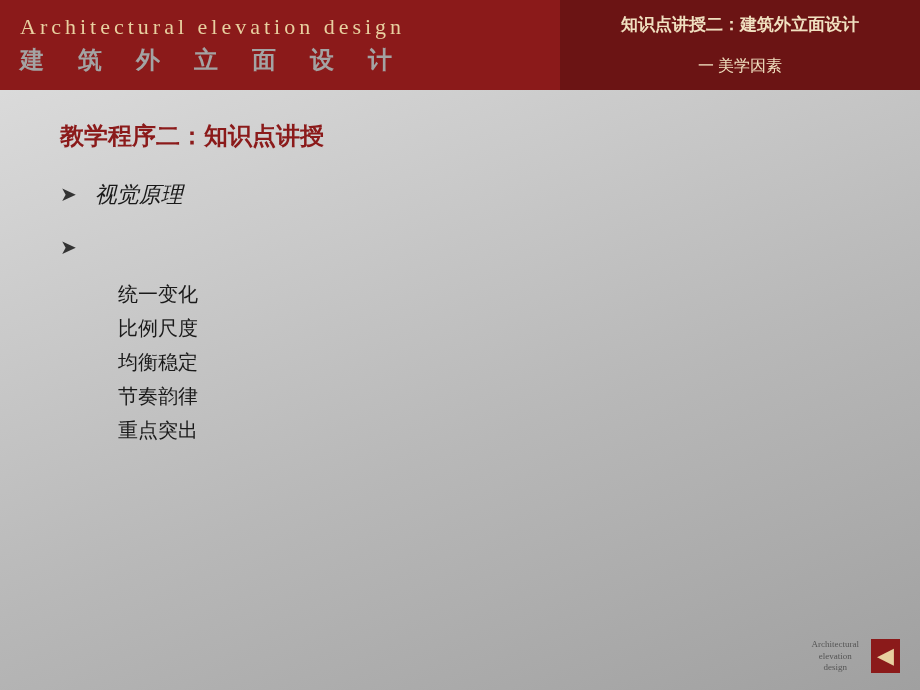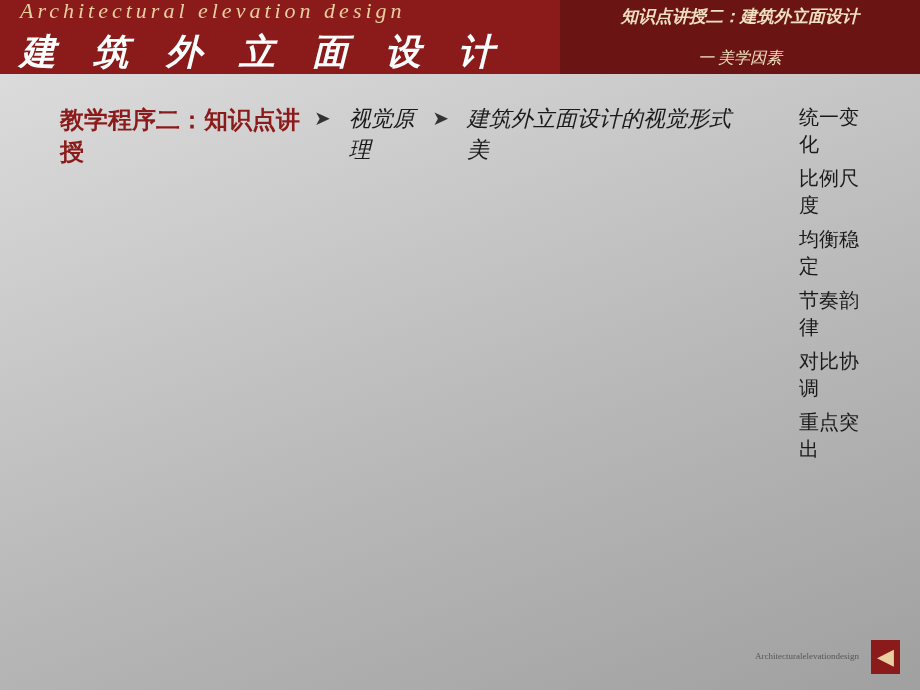--- a/index.html
+++ b/index.html
@@ -16,45 +16,44 @@
       height: 690px;
       background: linear-gradient(160deg, #e0e0e0 0%, #b8b8b8 60%, #a0a0a0 100%);
       position: relative;
       display: flex;
       flex-direction: column;
     }
 
     
     .header {
       display: flex;
-      height: 74px;
+      height: 90px;
       flex-shrink: 0;
-      font-style: italic;
     }
 
     .header-left {
       background: #8b1a1a;
       width: 560px;
       display: flex;
       flex-direction: column;
       justify-content: center;
       padding: 8px 20px;
     }
 
     .header-left-top {
       color: #e8d0a0;
       font-size: 22px;
       font-family: 'Times New Roman', serif;
       letter-spacing: 4px;
       margin-bottom: 4px;
     }
 
     .header-left-bottom {
-      color: #ffffff;
-      font-size: 36px;
+      color: #a3a3a3;
+      font-size: 24px;
       letter-spacing: 14px;
       font-weight: bold;
     }
 
     .header-right {
       background: #6b1414;
       flex: 1;
       display: flex;
       flex-direction: column;
       justify-content: center;
@@ -75,21 +74,21 @@
       font-size: 16px;
       text-align: center;
       margin-top: 20px;
     }
 
     
     .main-content {
       flex: 1;
       padding: 30px 44px 20px 60px;
       display: flex;
-      flex-direction: row;
+      flex-direction: column;
     }
 
     .section-title {
       color: #8b1a1a;
       font-size: 24px;
       font-weight: bold;
       margin-bottom: 28px;
     }
 
     .bullet-item {
@@ -130,21 +129,21 @@
       position: absolute;
       bottom: 16px;
       right: 20px;
       display: flex;
       align-items: center;
       gap: 4px;
     }
 
     .footer-logo-text {
       display: flex;
-      flex-direction: row;
+      flex-direction: column;
       align-items: center;
       margin-right: 6px;
     }
 
     .footer-logo-small {
       color: #555;
       font-size: 9px;
       font-family: 'Times New Roman', serif;
       line-height: 1.3;
     }
@@ -187,29 +186,27 @@
 
     <div class="section-title">教学程序二：知识点讲授</div>
 
     <div class="bullet-item">
       <span class="bullet-arrow">➤</span>
       <span class="bullet-text">视觉原理</span>
     </div>
 
     <div class="bullet-item">
       <span class="bullet-arrow">➤</span>
-      <span class="bullet-text">建筑外立面设计的视觉形式美</span>
     </div>
 
     <div class="sub-items">
       <div class="sub-item">统一变化</div>
       <div class="sub-item">比例尺度</div>
       <div class="sub-item">均衡稳定</div>
       <div class="sub-item">节奏韵律</div>
-      <div class="sub-item">对比协调</div>
       <div class="sub-item">重点突出</div>
     </div>
 
   </div>
 
   <div class="footer-logo">
     <div class="footer-logo-text">
       <span class="footer-logo-small">Architectural</span>
       <span class="footer-logo-small">elevation</span>
       <span class="footer-logo-small">design</span>

